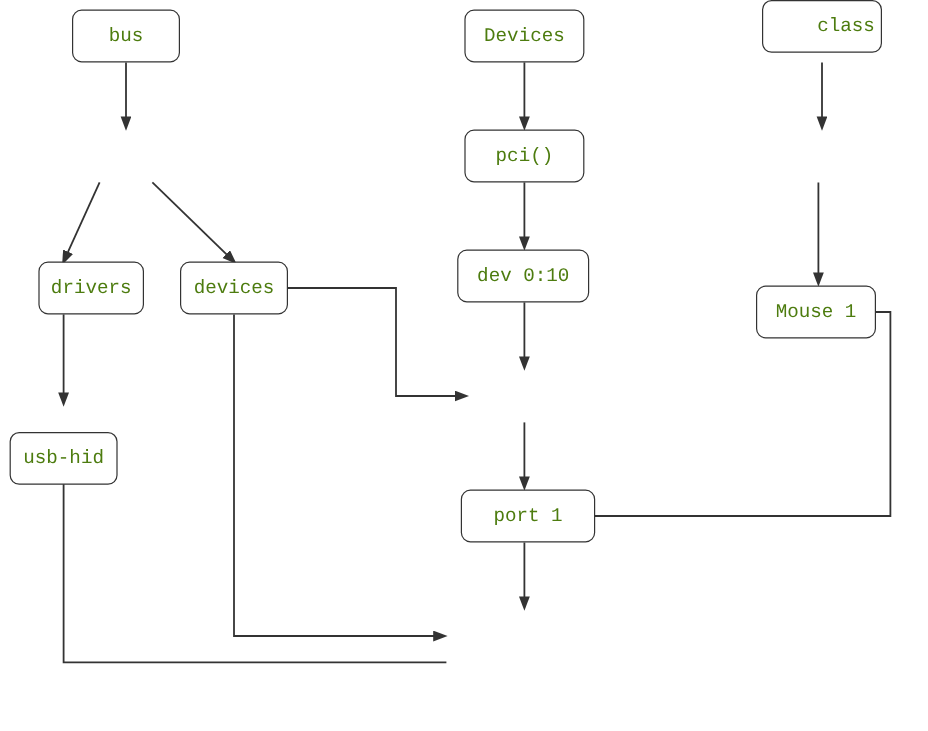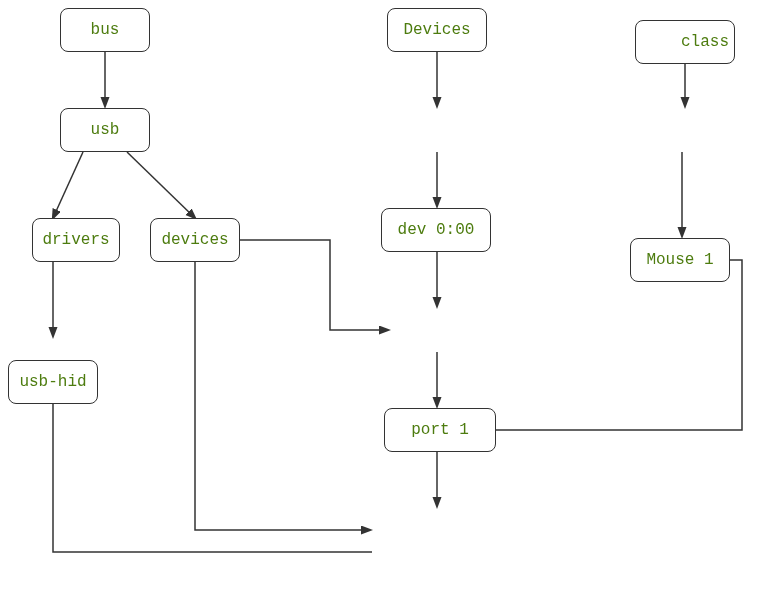--- a/index.html
+++ b/index.html
@@ -89,35 +89,35 @@
     <polyline points="195,262 195,530 370,530" marker-end="url(#arrow)"></polyline>
 
     <polyline points="722,260 742,260 742,430 486,430" marker-end="url(#arrow)"></polyline>
 
     <polyline points="372,552 53,552 53,384" marker-end="url(#arrow)"></polyline>
 
   </svg>
 
   <div class="node" style="left:60px; top:8px; width:90px; height:44px;">bus</div>
 
-  <div class="node" style="left:60px; top:108px; width:90px; height:44px;">usb</div>
 
   <div class="node" style="left:8px; top:218px; width:88px; height:44px;margin-left:24px;">drivers</div>
 
   <div class="node" style="left:150px; top:218px; width:90px; height:44px;">devices</div>
 
   <div class="node" style="left:8px; top:338px; width:90px; height:44px;margin-top:22px;">usb-hid</div>
 
   <div class="node" style="left:387px; top:8px; width:100px; height:44px;">Devices</div>
 
+  <div class="node" style="left:387px; top:108px; width:100px; height:44px;">pci()</div>
 
-  <div class="node" style="left:381px; top:208px; width:110px; height:44px;">dev 0:00</div>
+  <div class="node" style="left:381px; top:208px; width:110px; height:44px;">dev 0:10</div>
 
 
   <div class="node" style="left:384px; top:408px; width:112px; height:44px;">port 1</div>
 
 
-  <div class="node" style="left:635px; top:20px; width:100px; height:44px;padding-left:40px;">class</div>
+  <div class="node" style="left:635px; top:0; width:100px; height:44px;padding-left:40px;">class</div>
 
 
   <div class="node" style="left:630px; top:238px; width:100px; height:44px;">Mouse 1</div>
 
 </div>
 
 </body></html>

